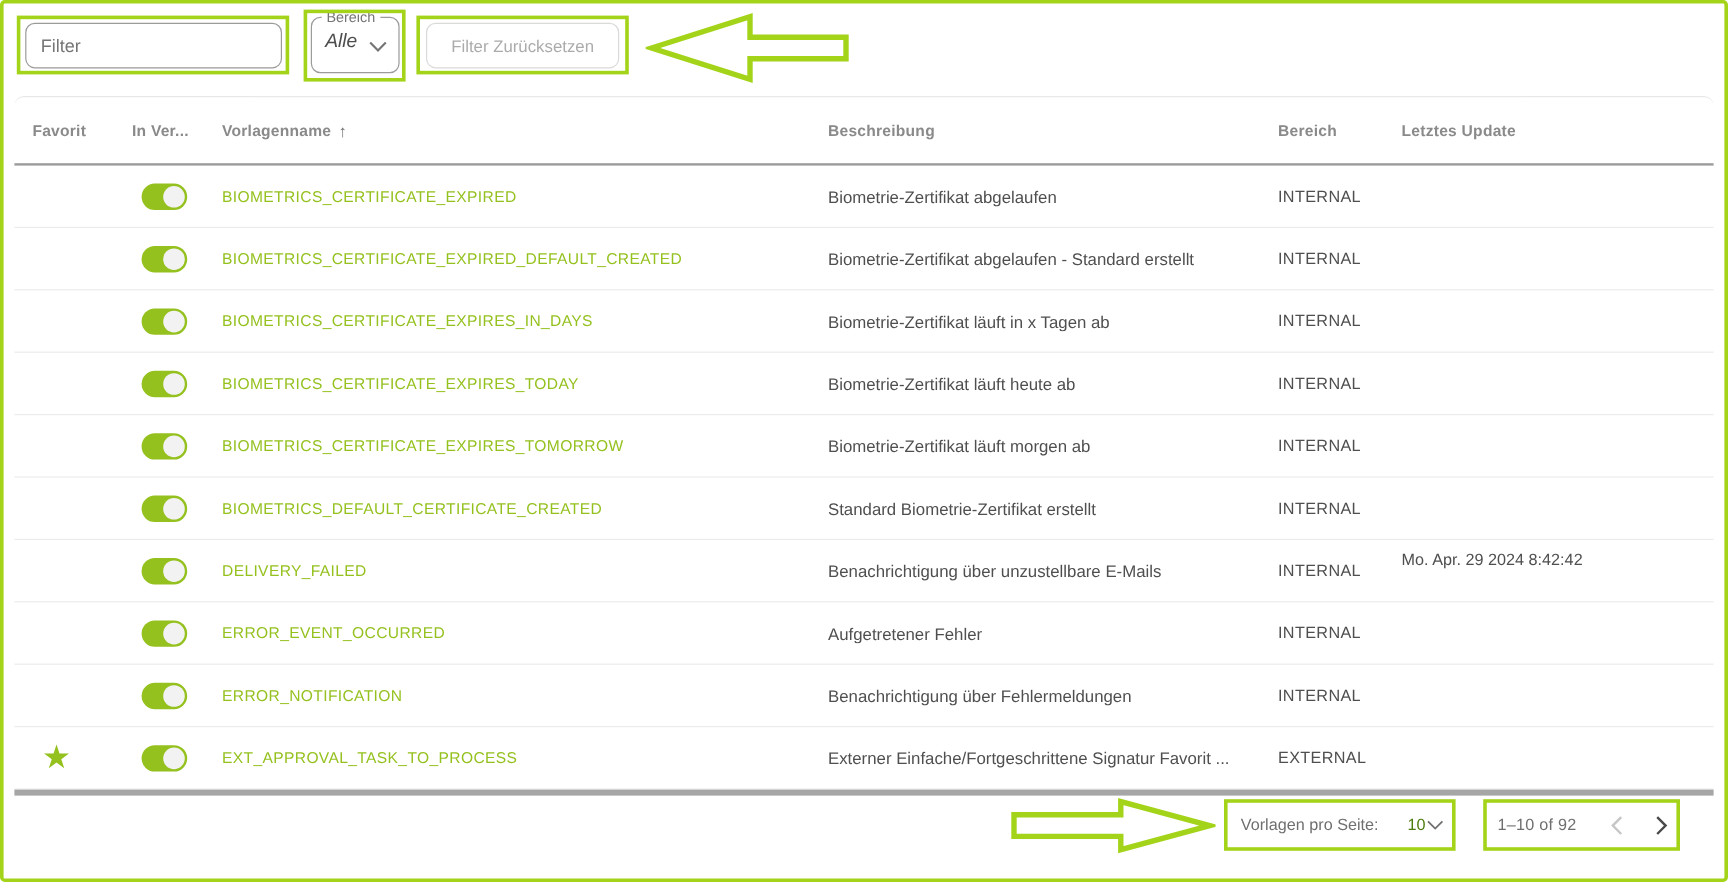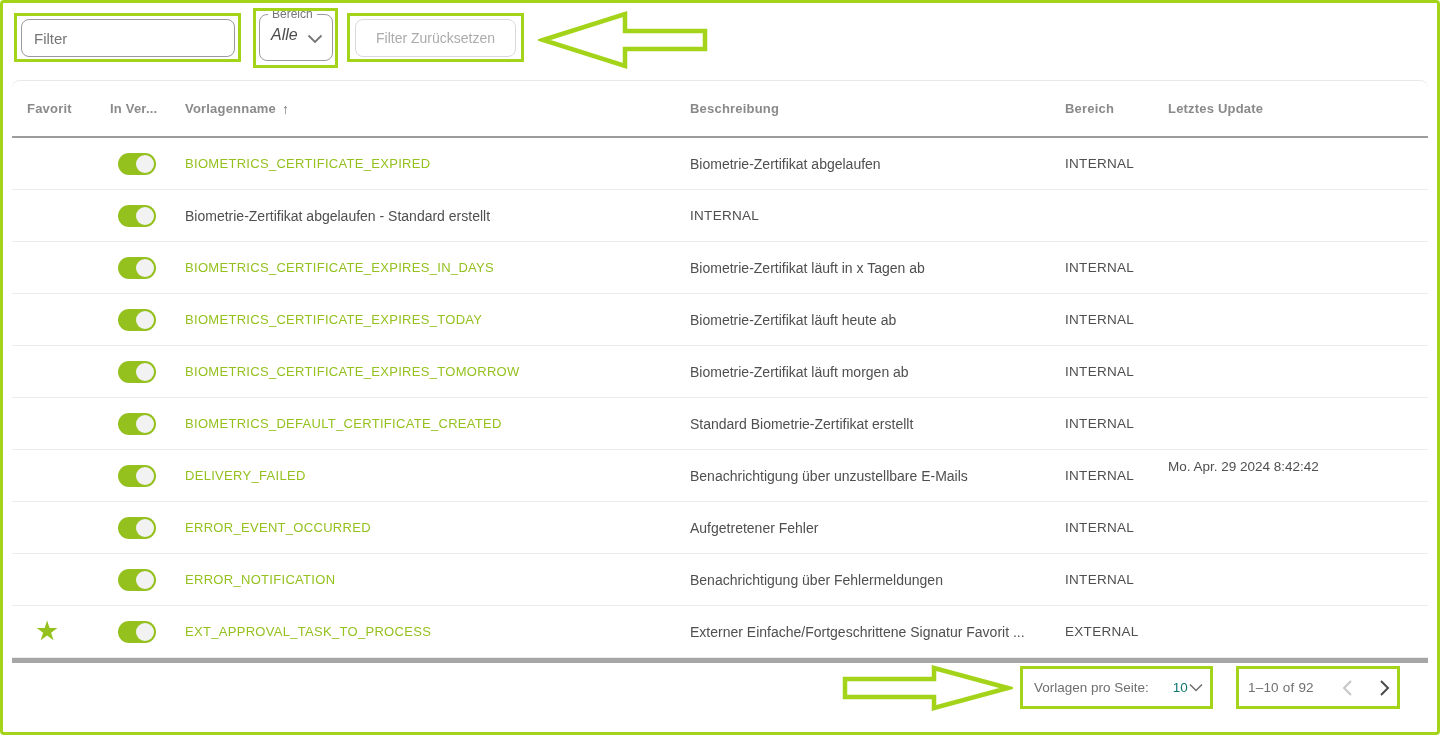--- a/index.html
+++ b/index.html
@@ -50,21 +50,21 @@
   .star { font-size:27px; color:#95c11f; line-height:1; margin-left:8px; cursor:pointer; }
   .toggle { width:38px; height:22px; border-radius:11px; background:#95c11f; position:relative;
             margin-left:8px; cursor:pointer; }
   .toggle .knob { position:absolute; top:2px; right:2px; width:18px; height:18px;
                   border-radius:50%; background:#f2f2f2; }
   .scroll-bar { height:5px; background:#a6a6a6; width:100%; cursor:pointer; }
 
   
   .perpage { left:1020px; top:666px; width:193px; height:43px; display:flex; align-items:center; }
   .perpage-label { margin-left:14px; color:#6f6f6f; font-size:13.5px; }
-  .perpage-value { margin-left:24px; color:#0f766e; font-size:13.5px; cursor:pointer;
+  .perpage-value { margin-left:24px; color:#4d7c0f; font-size:13.5px; cursor:pointer;
                    display:flex; align-items:center; gap:1px; }
   .pager { left:1236px; top:666px; width:164px; height:43px; display:flex; align-items:center; }
   .pager-range { margin-left:12px; color:#6f6f6f; font-size:13.5px; letter-spacing:.2px; }
   .pager-prev { margin-left:28px; cursor:default; display:flex; }
   .pager-next { margin-left:26px; cursor:pointer; display:flex; }
 </style>
 </head>
 <body>
 
 <div class="page-frame"></div>
@@ -115,20 +115,21 @@
     <div class="cell-update"></div>
   </div>
 
   <div class="t-row t-body-row">
     <div><span class="star" style="visibility: hidden;">★</span></div>
     <div>
           <div class="toggle" style="visibility: visible;">
             <div class="knob"></div>
           </div>
         </div>
+    <div class="cell-name">BIOMETRICS_CERTIFICATE_EXPIRED_DEFAULT_CREATED</div>
     <div class="cell-desc">Biometrie-Zertifikat abgelaufen - Standard erstellt</div>
     <div class="cell-bereich">INTERNAL</div>
     <div class="cell-update"></div>
   </div>
 
   <div class="t-row t-body-row">
     <div><span class="star" style="visibility: hidden;">★</span></div>
     <div>
           <div class="toggle" style="visibility: visible;">
             <div class="knob"></div>

